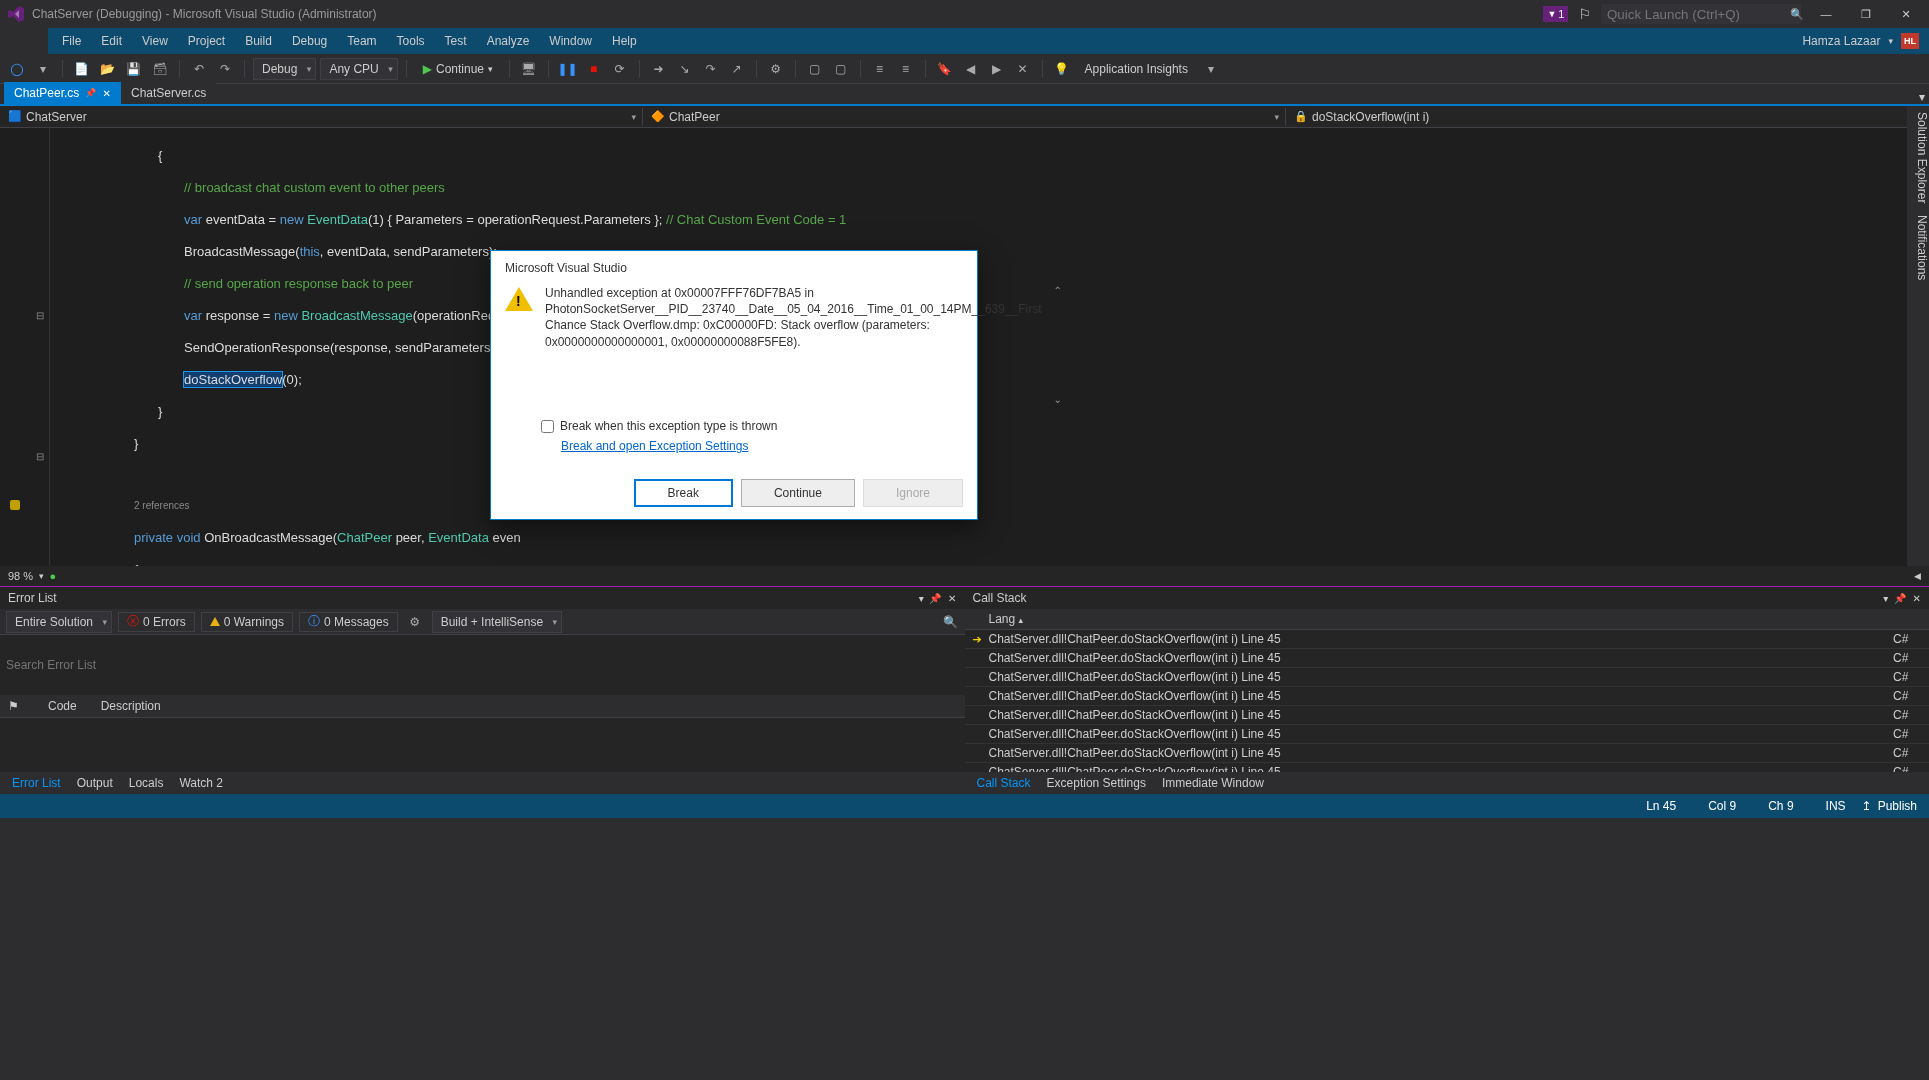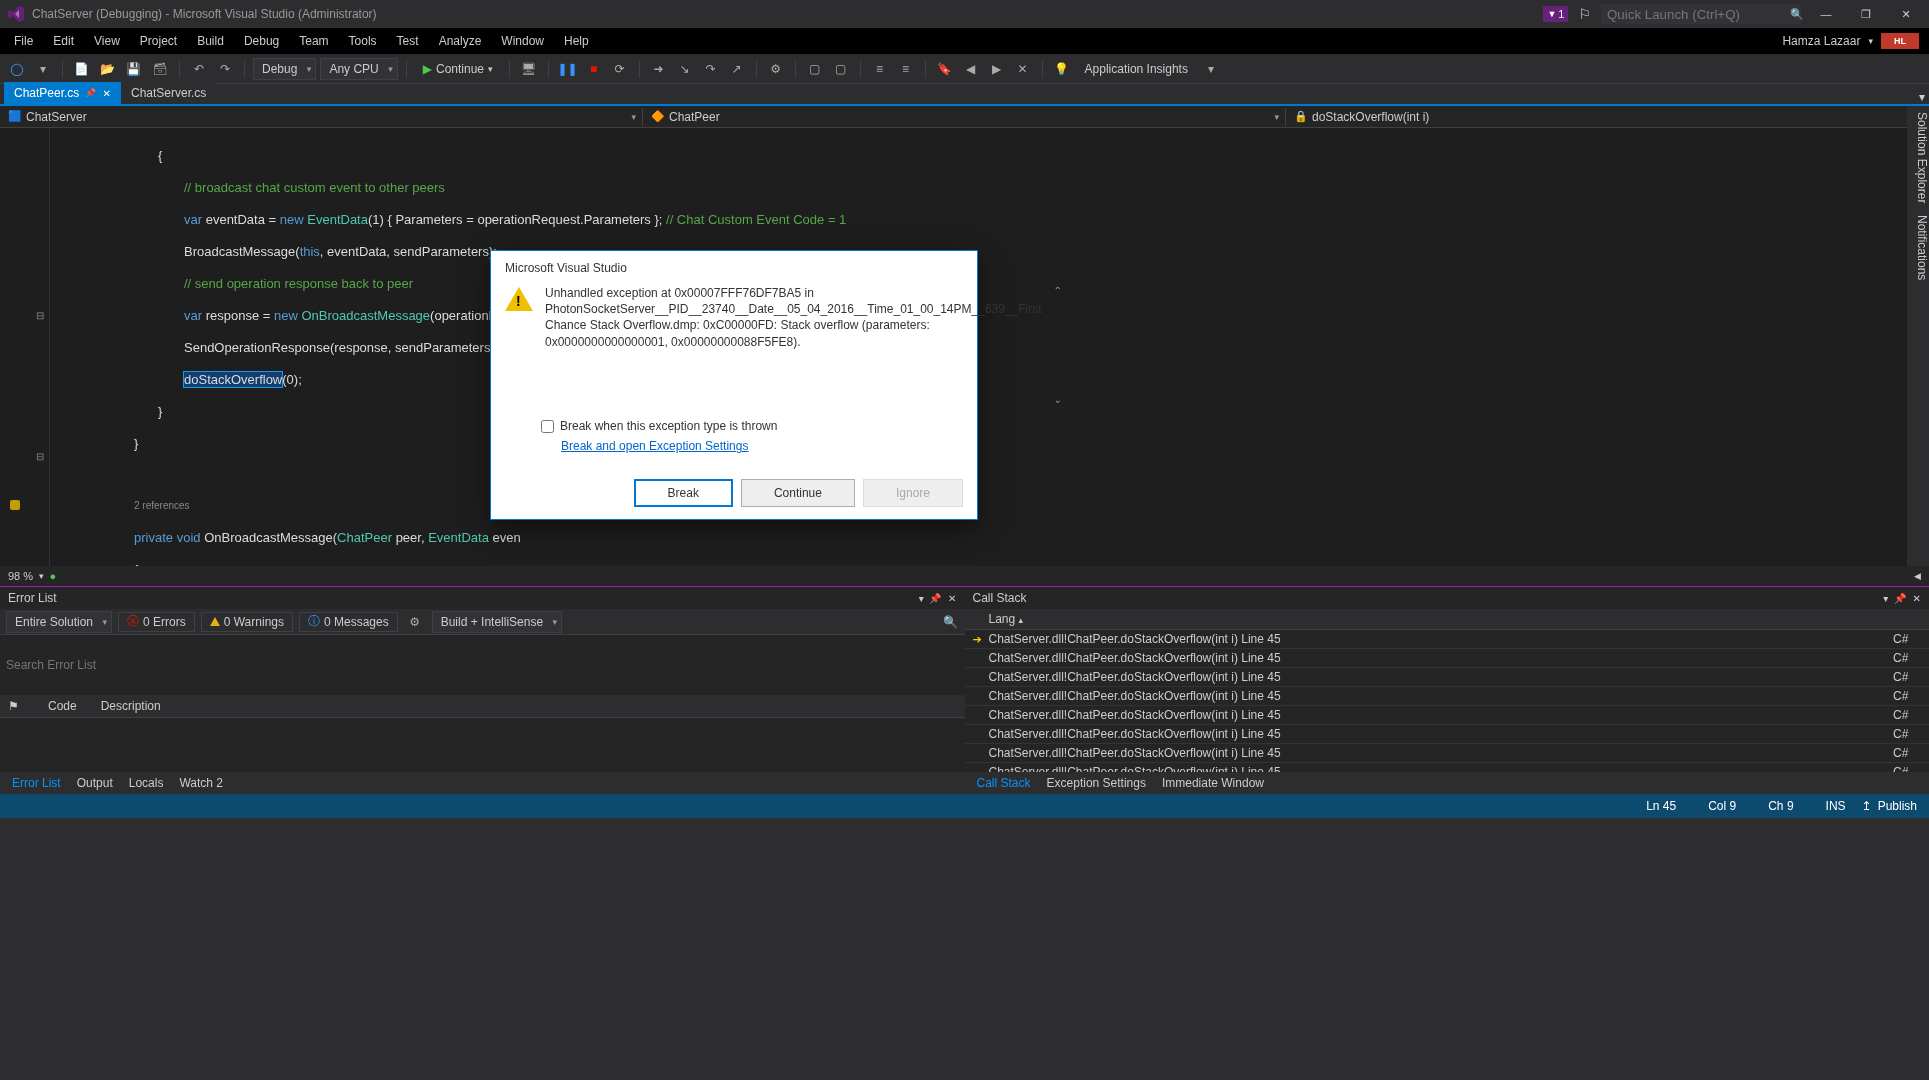--- a/index.html
+++ b/index.html
@@ -10,24 +10,24 @@
 .title-text { color: #999; font-size: 12px; }
 .titlebar-spacer { flex: 1; }
 .titlebar-right { display: flex; align-items: center; gap: 10px; }
 .purple-badge { background: #68217a; color: #fff; padding: 0 4px; font-size: 11px; display: flex; align-items: center; height: 16px; gap:2px; }
 .purple-badge::before{content:"▼"; font-size:9px;}
 .notif-icon { color: #ccc; font-size: 14px; }
 .quicklaunch { background: #333337; color: #999; width: 200px; height: 20px; padding: 0 6px; font-size: 12px; border: none; outline: none; display:flex; align-items:center; gap:6px;}
 .quicklaunch input{ background:transparent; border:none; color:#999; outline:none; flex:1;}
 .ql-search{ font-size:11px; }
 .win-btn { width: 30px; height: 22px; display: flex; align-items: center; justify-content: center; color: #ccc; font-size: 11px; }
-.menu-bar { height: 26px; background: #000000; display: flex; align-items: center; padding: 0 4px; }
+.menu-bar { height: 26px; background: #0c4a6e; display: flex; align-items: center; padding: 0 4px; margin-left: 48px; }
 .menu-item { padding: 4px 10px; font-size: 12px; color: #ccc; }
 .menu-right { margin-left: auto; display: flex; align-items: center; gap: 8px; padding-right: 6px; }
-.user-badge { background: #c0392b; color: #fff; width: 38px; height: 16px; display: flex; align-items: center; justify-content: center; font-size: 9px; font-weight: bold; }
+.user-badge { background: #c0392b; color: #fff; width: 18px; height: 16px; display: flex; align-items: center; justify-content: center; font-size: 9px; font-weight: bold; }
 .toolbar { height: 30px; background: #2d2d30; display: flex; align-items: center; padding: 0 6px; gap: 4px; border-bottom: 1px solid #3f3f46; }
 .tb-btn { width: 22px; height: 22px; display: flex; align-items: center; justify-content: center; color: #aaa; font-size: 12px; }
 .tb-sep { width: 1px; height: 18px; background: #3f3f46; margin: 0 4px; }
 .tb-combo { background: #333337; color: #ccc; padding: 2px 18px 2px 8px; font-size: 12px; border: 1px solid #3f3f46; height: 22px; display: flex; align-items: center; position:relative;}
 .tb-combo::after{content:"▾"; position:absolute; right:4px; font-size:9px; color:#999;}
 .tb-start { display: flex; align-items: center; gap: 4px; color: #ccc; padding: 0 8px; height:22px;}
 .tb-start .play { color: #4ec94e; }
 .tabs-row { height: 22px; background: #2d2d30; display: flex; align-items: flex-end; padding-left: 4px; border-bottom: 2px solid #007acc; }
 .tab { padding: 3px 10px; font-size: 12px; color: #ccc; background: #2d2d30; display: flex; align-items: center; gap: 6px; height: 22px; }
 .tab.active { background: #007acc; color: #fff; }
@@ -223,21 +223,21 @@
     <span class="fold-mark" style="top:182px;">⊟</span>
     <span class="fold-mark" style="top:323px;">⊟</span>
     <span class="bp-mark" style="top:372px;"></span>
   </div>
   <div class="code">
 <div class="line i2"><span>{</span></div>
 <div class="line i3"><span class="c">// broadcast chat custom event to other peers</span></div>
 <div class="line i3"><span class="k">var</span><span> eventData = </span><span class="k">new</span><span> </span><span class="t">EventData</span><span>(1) { Parameters = operationRequest.Parameters }; </span><span class="c">// Chat Custom Event Code = 1</span></div>
 <div class="line i3"><span>BroadcastMessage(</span><span class="k">this</span><span>, eventData, sendParameters);</span></div>
 <div class="line i3"><span class="c">// send operation response back to peer</span></div>
-<div class="line i3"><span class="k">var</span><span> response = </span><span class="k">new</span><span> </span><span class="t">OnBroadcastMessage</span><span>(operationRequest.OperationCode);</span></div>
+<div class="line i3"><span class="k">var</span><span> response = </span><span class="k">new</span><span> </span><span class="t">BroadcastMessage</span><span>(operationRequest.OperationCode);</span></div>
 <div class="line i3"><span>SendOperationResponse(response, sendParameters);</span></div>
 <div class="line i3"><span class="hl">doStackOverflow</span><span>(0);</span></div>
 <div class="line i2"><span>}</span></div>
 <div class="line i1"><span>}</span></div>
 <div class="line i1" style="height:14px;"></div>
 <div class="line i1 ref">2 references</div>
 <div class="line i1"><span class="k">private</span><span> </span><span class="k">void</span><span> OnBroadcastMessage(</span><span class="t">ChatPeer</span><span> peer, </span><span class="t">EventData</span><span> even</span></div>
 <div class="line i1"><span>{</span></div>
 
 

